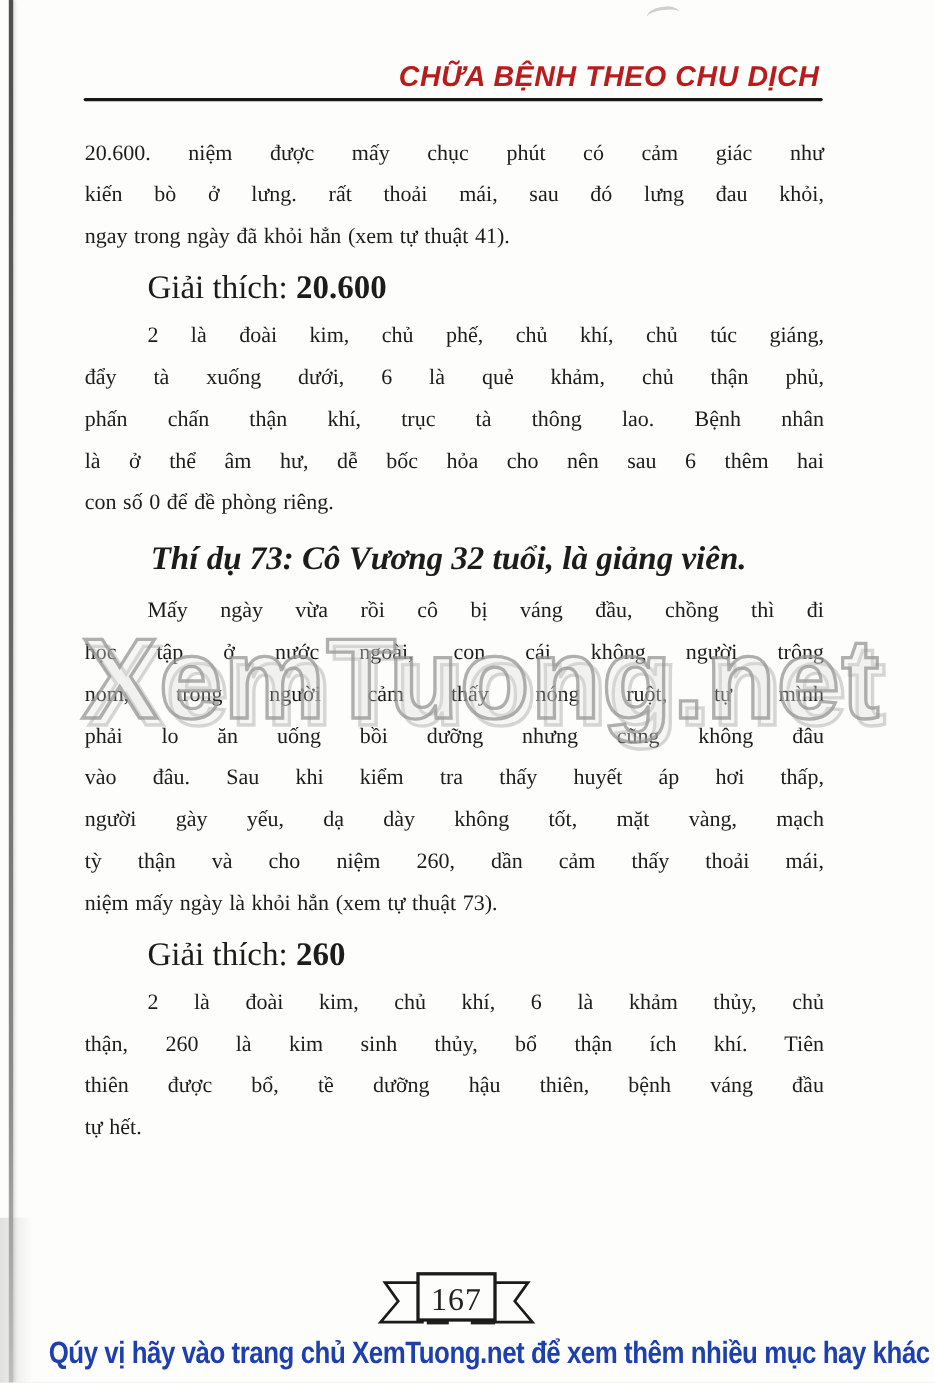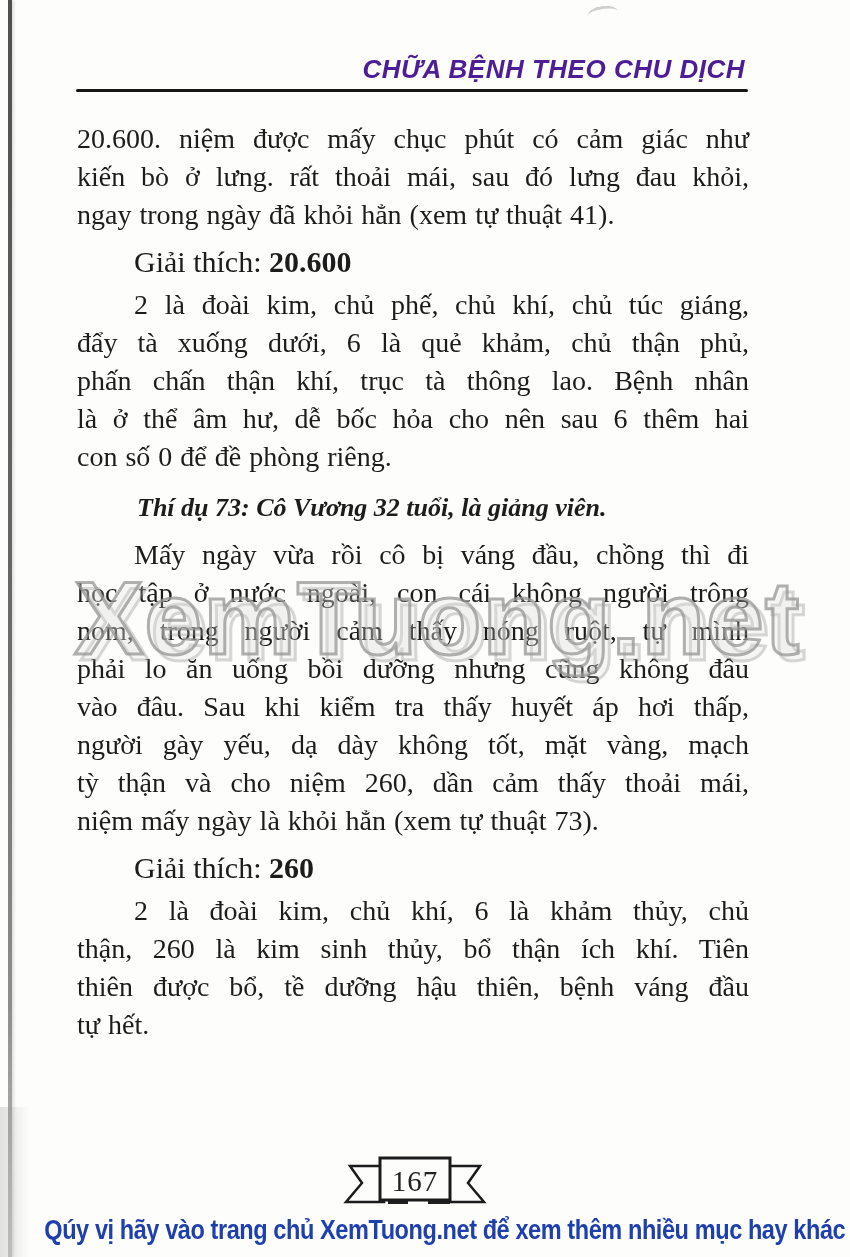--- a/index.html
+++ b/index.html
@@ -22,43 +22,43 @@
   .smudge{
     position:absolute;left:588px;top:6px;width:30px;height:12px;
     border-radius:50%;border-top:3px solid rgba(120,120,120,.35);
     transform:rotate(-8deg);
   }
   
   .running-title{
     position:absolute;top:54px;left:77px;width:668px;
     text-align:right;font-family:"Liberation Sans",sans-serif;
     font-style:italic;font-weight:bold;font-size:26px;letter-spacing:.5px;
-    color:#4c1d95;padding-right:6px;
+    color:#b91c1c;padding-right:6px;
   }
   .header-rule{
     position:absolute;top:89px;left:76px;width:672px;height:3px;
     background:#171717;border-radius:2px;
   }
   
   #page-body{position:absolute;left:77px;top:120px;width:672px;}
   .line{
-    font-size:28px;line-height:38px;
+    font-size:20px;line-height:38px;
     text-align:justify;text-align-last:justify;
     word-spacing:1px;
   }
   .line.last{text-align-last:left;}
   .line.indent{text-indent:57px;}
   .label-line{
     text-align-last:left;margin:9px 0 5px;padding-left:57px;
     font-size:30px;line-height:38px;
   }
   .label-line strong{font-weight:bold;margin-top:44px;}
   .example-heading{
     text-align-last:left;margin:13px 0 9px;padding-left:60px;
-    font-weight:bold;font-style:italic;font-size:26px;line-height:38px;text-align:right;
+    font-weight:bold;font-style:italic;font-size:30px;line-height:38px;text-align:right;
   }
   
   .watermark-layer{
     position:absolute;left:74px;top:566px;width:740px;height:130px;
     pointer-events:none;z-index:6;
   }
   .wm{
     position:absolute;left:0;top:0;white-space:nowrap;
     font-family:"Liberation Sans",sans-serif;font-weight:bold;
     font-size:104px;line-height:1;letter-spacing:1px;

